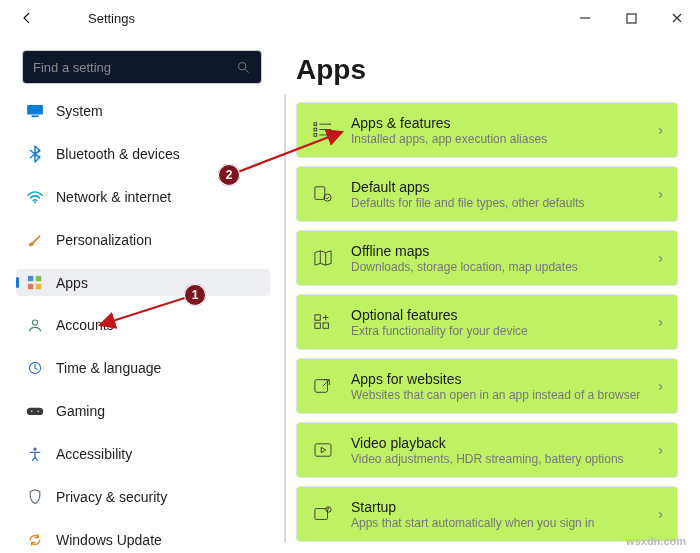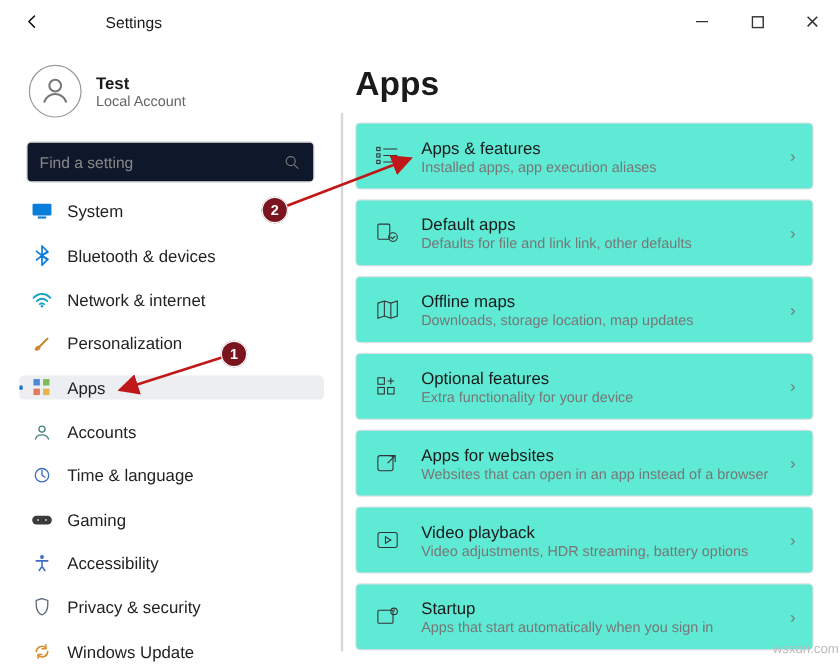--- a/index.html
+++ b/index.html
@@ -59,30 +59,30 @@
 
   .main { flex:1; padding:12px 22px 0 6px; overflow:hidden; position:relative;}
   .main h1 { font-size:28px;font-weight:600;margin:6px 0 16px 12px;}
   .cards { display:flex;flex-direction:column;gap:8px; padding-left:12px;}
   .card {
     border:1px solid #e2e2e6;
     border-radius:4px;
     height:56px;
     display:flex;align-items:center;
     padding:0 14px 0 12px;
-    background:#5eead4;
+    background:#bef264;
   }
   .card-icon { width:28px;height:28px;display:flex;align-items:center;justify-content:center;color:#333;margin-right:14px;font-size:18px;}
   .card-text { flex:1; }
   .card-title { font-size:14px;color:#1a1a1a; }
   .card-sub { font-size:12px;color:#777;margin-top:1px; }
   .chev { color:#777;font-size:14px; }
 
   .divider-v { position:absolute; left:284px; top:94px; bottom:10px; width:2px; background:#d8d8dc; border-radius:2px;}
-  .watermark { position:absolute; right:1px; bottom:6px; font-size:11px;color:#bbb;}
+  .watermark { position:absolute; right:14px; bottom:6px; font-size:11px;color:#bbb;font-weight:bold;}
 
   
   .badge {
     position:absolute;width:22px;height:22px;border-radius:50%;
     background:#7a1520;color:#fff;font-weight:700;font-size:12px;
     display:flex;align-items:center;justify-content:center;
     box-shadow:0 0 0 1px #fff inset;
   }
   svg.overlay { position:absolute;left:0;top:0;pointer-events:none; }
 </style>
@@ -111,32 +111,20 @@
         <svg width="12" height="12">
           <path d="M2 2l8 8M10 2l-8 8" stroke="#333" stroke-width="1.3"></path>
         </svg>
       </div>
   </div>
 </div>
 
 <div class="content">
 
   <div class="sidebar">
-    <div class="user-block">
-      <div class="avatar">
-        <svg width="28" height="28" viewBox="0 0 24 24">
-            <circle cx="12" cy="8" r="4.2" stroke="#777" stroke-width="1.5" fill="none"></circle>
-            <path d="M4 20c1-4 5-6 8-6s7 2 8 6" stroke="#777" stroke-width="1.5" fill="none"></path>
-          </svg>
-      </div>
-      <div>
-        <div class="user-name">Test</div>
-        <div class="user-sub">Local Account</div>
-      </div>
-    </div>
 
     <div class="searchbox">
       <span class="ph">Find a setting</span>
       <svg width="15" height="15" viewBox="0 0 24 24">
           <circle cx="10" cy="10" r="6" stroke="#777" stroke-width="1.6" fill="none"></circle>
           <line x1="15" y1="15" x2="20" y2="20" stroke="#777" stroke-width="1.6"></line>
         </svg>
     </div>
 
     <div class="nav">
@@ -267,21 +255,21 @@
       <div class="card">
         <div class="card-icon">
           <svg width="20" height="18" viewBox="0 0 22 20">
               <rect x="2" y="2" width="11" height="14" rx="1" stroke="#333" fill="none"></rect>
               <circle cx="16" cy="14" r="4" stroke="#333" fill="none"></circle>
               <path d="M14 14l1.5 1.5L18 13" stroke="#333" fill="none"></path>
             </svg>
         </div>
         <div class="card-text">
           <div class="card-title">Default apps</div>
-          <div class="card-sub">Defaults for file and link link, other defaults</div>
+          <div class="card-sub">Defaults for file and file types, other defaults</div>
         </div>
         <div class="chev">›</div>
       </div>
 
       <div class="card">
         <div class="card-icon">
           <svg width="20" height="18" viewBox="0 0 22 20">
               <path d="M2 4l6-2 6 2 6-2v14l-6 2-6-2-6 2z" stroke="#333" fill="none"></path>
               <line x1="8" y1="2" x2="8" y2="16" stroke="#333"></line>
               <line x1="14" y1="4" x2="14" y2="18" stroke="#333"></line>

